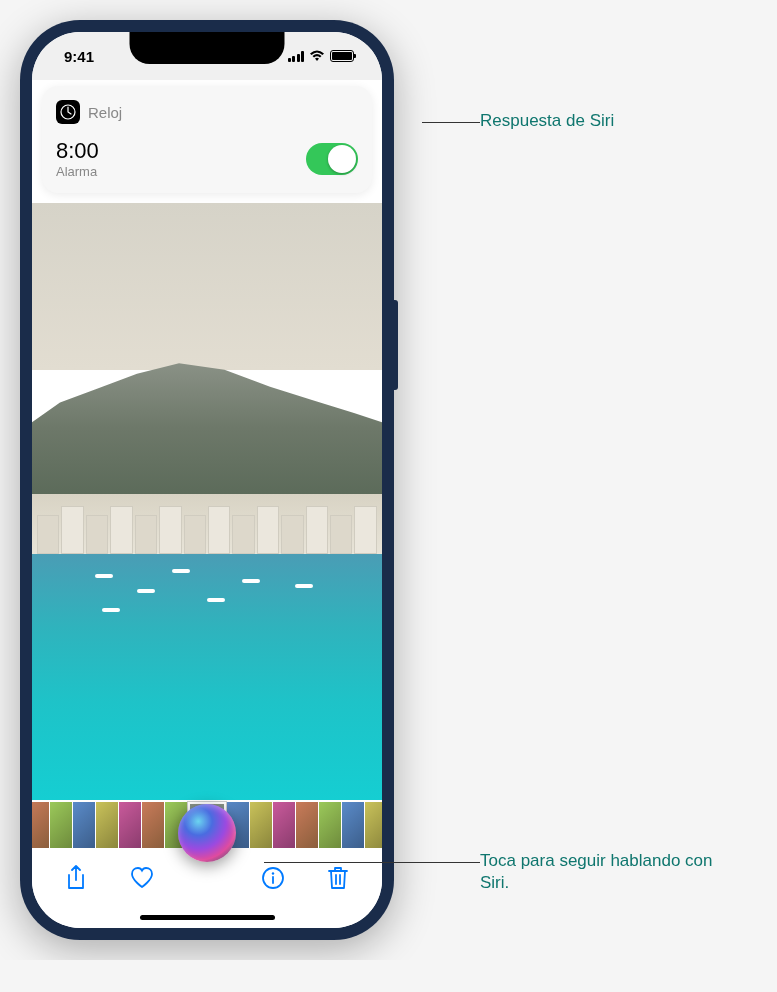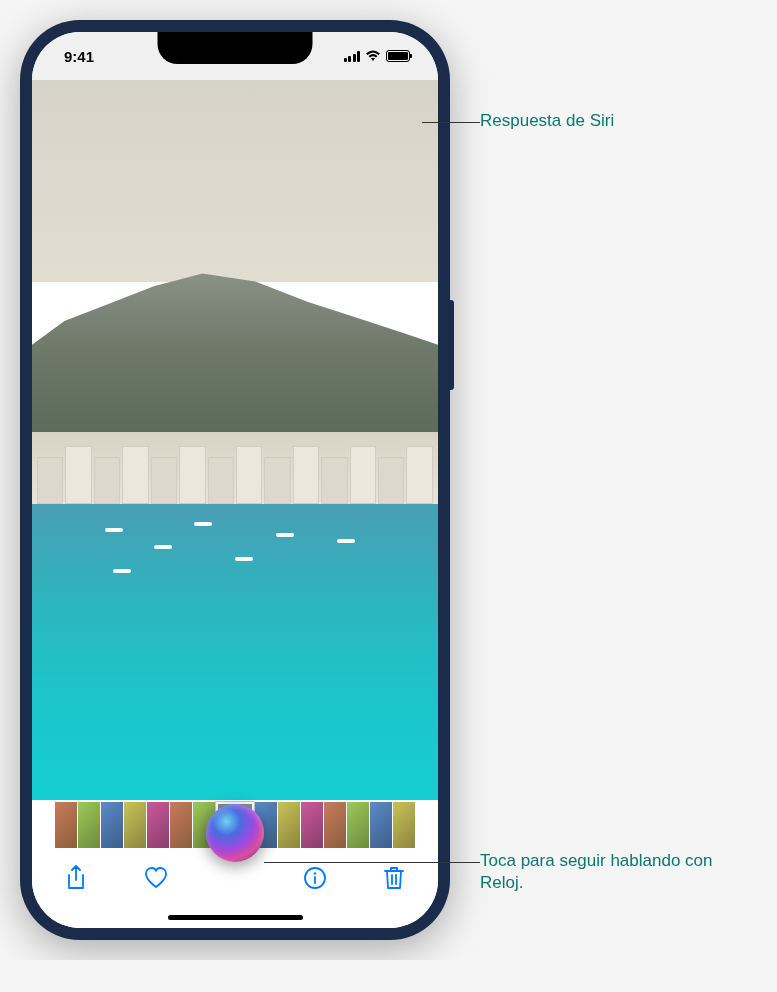--- a/index.html
+++ b/index.html
@@ -9,21 +9,21 @@
       display: flex;
       align-items: flex-start;
       padding: 20px;
     }
     .phone-wrapper {
       position: relative;
       display: flex;
       align-items: flex-start;
     }
     .phone {
-      width: 430px;
+      width: 374px;
       height: 920px;
       background: #1a2c4a;
       border-radius: 60px;
       padding: 12px;
       position: relative;
       box-shadow: 0 10px 40px rgba(0,0,0,0.3);
     }
     .phone-side-button {
       position: absolute;
       right: -4px;
@@ -332,20 +332,40 @@
             <svg width="16" height="12" viewBox="0 0 16 12">
                 <path d="M8 11 L6 8.5 Q8 7 10 8.5 Z M3.5 6 Q8 2 12.5 6 L11 7.5 Q8 5 5 7.5 Z M1 3.5 Q8 -2.5 15 3.5 L13.5 5 Q8 0 2.5 5 Z" fill="#000"></path>
               </svg>
           </div>
           <div class="battery">
             <div class="battery-fill"></div>
           </div>
         </div>
       </div>
 
+      <div class="siri-card">
+        <div class="siri-card-header">
+          <div class="app-icon">
+            <svg width="16" height="16" viewBox="0 0 16 16">
+                <circle cx="8" cy="8" r="7" fill="none" stroke="#fff" stroke-width="1.2"></circle>
+                <path d="M8 3 L8 8 L11 10" stroke="#fff" stroke-width="1.2" fill="none" stroke-linecap="round"></path>
+              </svg>
+          </div>
+          <div class="app-name">Reloj</div>
+        </div>
+        <div class="alarm-row">
+          <div class="alarm-info">
+            <div class="alarm-time">8:00</div>
+            <div class="alarm-label">Alarma</div>
+          </div>
+          <div class="toggle">
+            <div class="toggle-knob"></div>
+          </div>
+        </div>
+      </div>
 
       <div class="photo-main">
         <div class="photo-content">
           <div class="sky"></div>
           <div class="mountain"></div>
           <div class="town">
             <div class="buildings">
               <div class="building"></div>
                 <div class="building"></div>
                 <div class="building"></div>
@@ -424,14 +444,14 @@
 
       <div class="siri-orb"></div>
 
     </div>
   </div>
 
   <div class="callout-line" style="left:402px;top:102px;width:58px"></div>
   <div class="callout callout-1">Respuesta de Siri</div>
 
   <div class="callout-line" style="left:244px;top:842px;width:216px"></div>
-  <div class="callout callout-2">Toca para seguir hablando con Reloj.</div>
+  <div class="callout callout-2">Toca para seguir hablando con Siri.</div>
 </div>
 
 </body></html>

